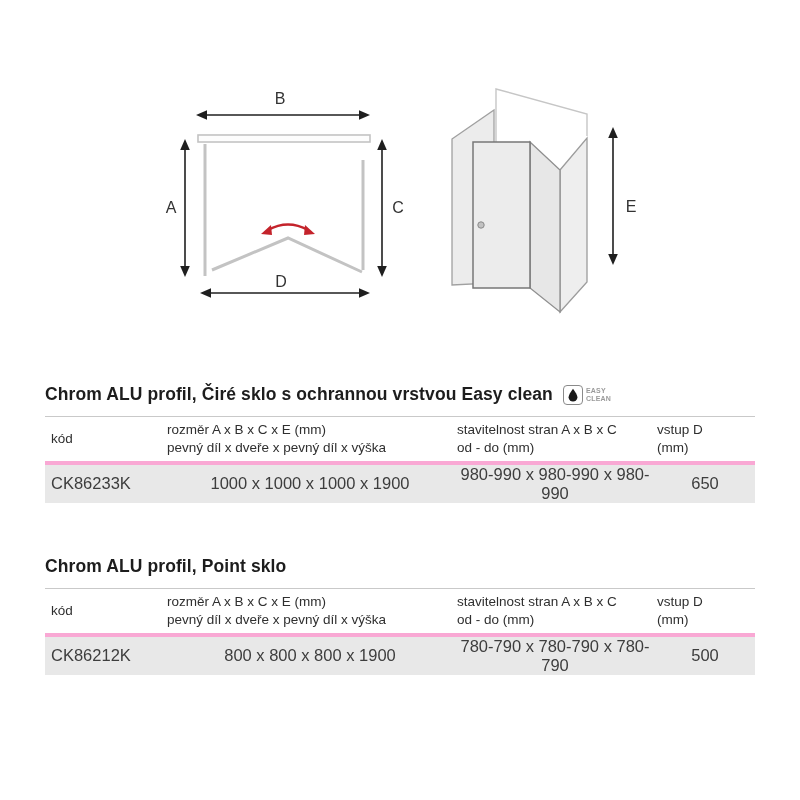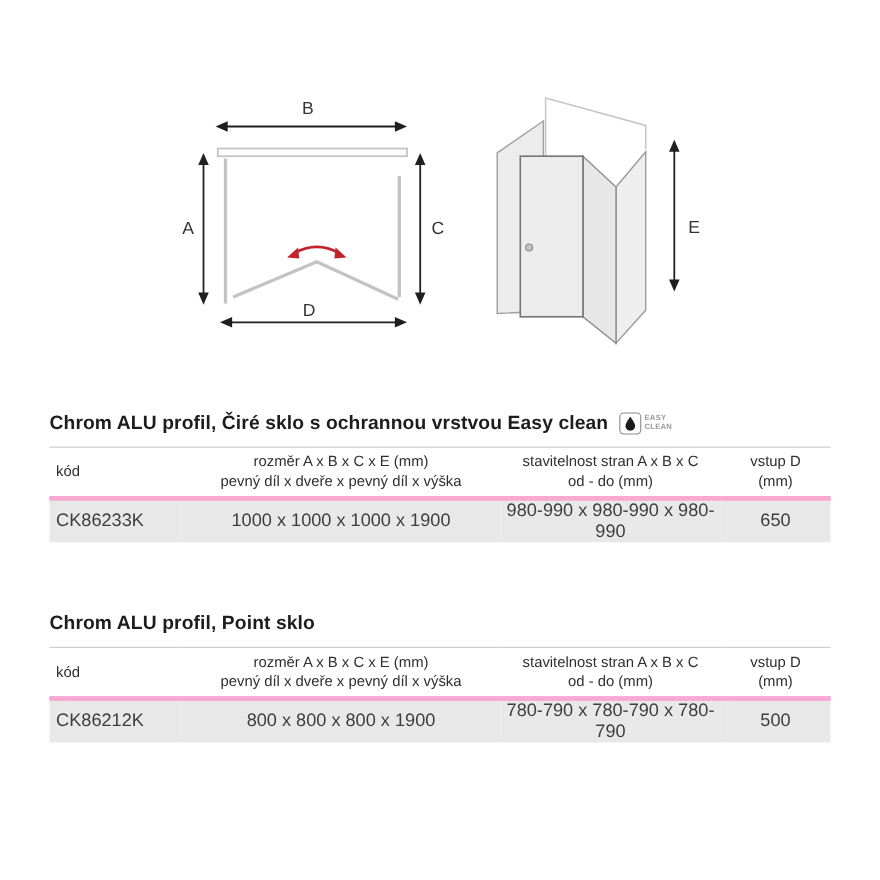--- a/index.html
+++ b/index.html
@@ -19,21 +19,21 @@
              color:#9a9a9a; font-weight:bold; letter-spacing:0.2px; }
 
   
   table.spec { width:710px; border-collapse:collapse; table-layout:fixed; }
   table.spec col.c1 { width:120px; }
   table.spec col.c2 { width:290px; }
   table.spec col.c3 { width:200px; }
   table.spec col.c4 { width:100px; }
   table.spec thead tr { border-top:1px solid #c9c9c9; border-bottom:4px solid #f9a8d4; }
   table.spec th { font-weight:normal; font-size:13.5px; color:#2f2f2f;
-                  text-align:center; padding:4px 2px; line-height:1.32;
+                  text-align:left; padding:4px 2px; line-height:1.32;
                   vertical-align:middle; height:40px; }
   table.spec th.kod-h { text-align:left; padding-left:6px; }
   table.spec tbody td { height:32px; font-size:16.5px; color:#3d3d3d;
                         text-align:center; vertical-align:middle; padding:0 2px; }
   table.spec tbody td:first-child { text-align:left; padding-left:6px;margin-top:24px; }
   table.spec tbody tr:nth-child(odd) { background:#e8e8e8; }
   table.spec tbody tr:nth-child(even) { background:#ffffff; }
 
   
   text.dim { font-family:"Liberation Sans", sans-serif; font-size:16px; fill:#333333; }
@@ -98,21 +98,21 @@
   <circle cx="46" cy="153" r="3.2" fill="#c2c2c2" stroke="#8a8a8a" stroke-width="1"></circle>
 
   <text class="dim" x="196" y="140" text-anchor="middle">E</text>
   <g stroke="#1f1f1f" fill="#1f1f1f">
     <line x1="178" y1="63" x2="178" y2="185" stroke-width="1.6"></line>
     <polygon points="178,55 173.2,66 182.8,66" stroke="none"></polygon>
     <polygon points="178,193 173.2,182 182.8,182" stroke="none"></polygon>
   </g>
 </svg>
 
-<div class="section" style="top:374px;">
+<div class="section" style="top:384px;">
   <div class="section-title">
     <span>Chrom ALU profil, Čiré sklo s ochrannou vrstvou Easy clean</span>
     <span class="ec-badge">
       <span class="ec-box">
         <svg width="12" height="14" viewBox="0 0 12 14">
             <path d="M6 0.8 C6 0.8 1.6 6.6 1.6 9.2 a4.4 4.4 0 0 0 8.8 0 C10.4 6.6 6 0.8 6 0.8 Z" fill="#1a1a1a"></path>
           </svg>
       </span>
       <span class="ec-text">
         <span>EASY</span>

